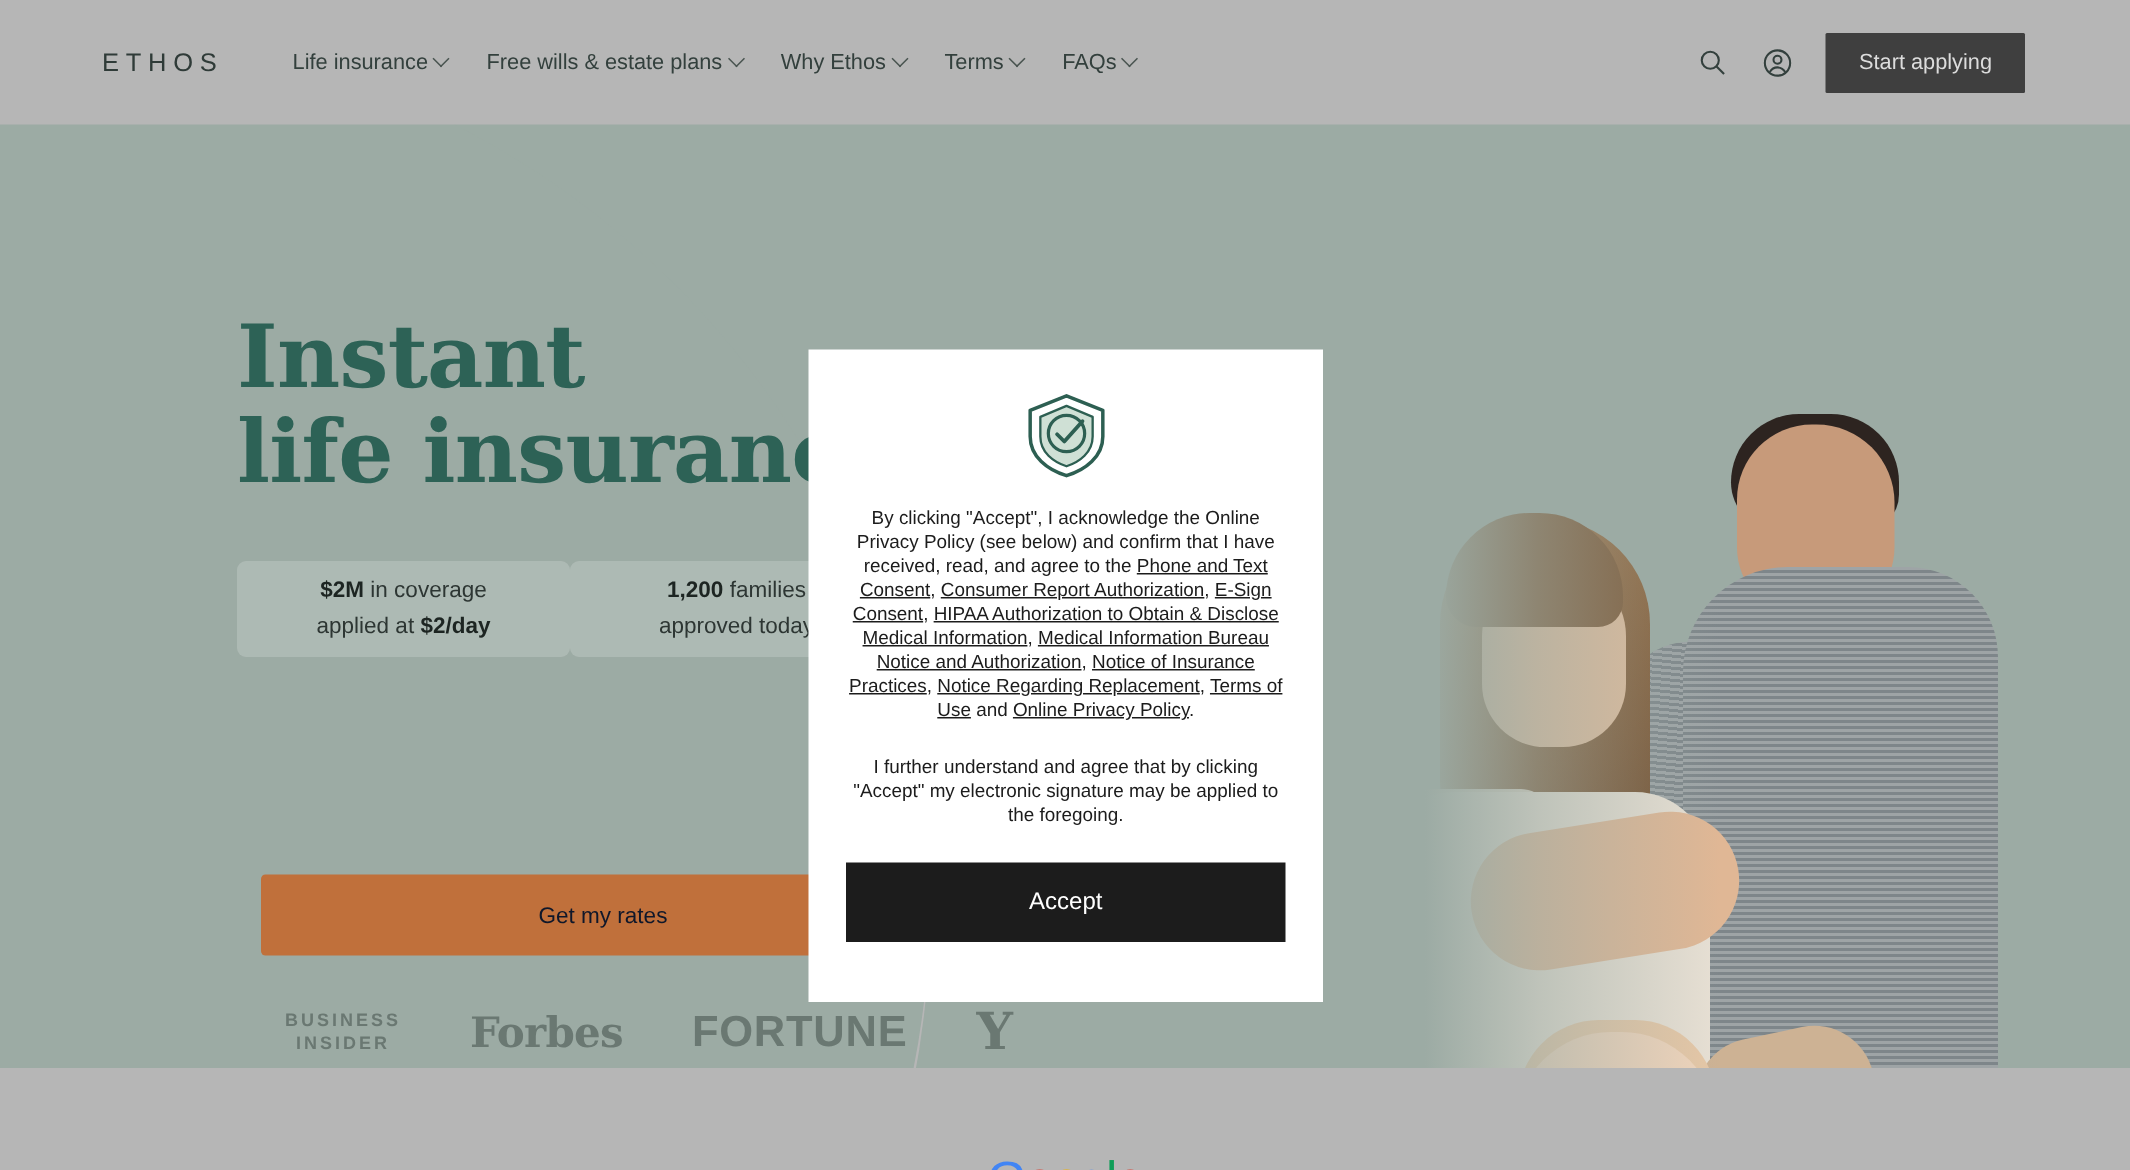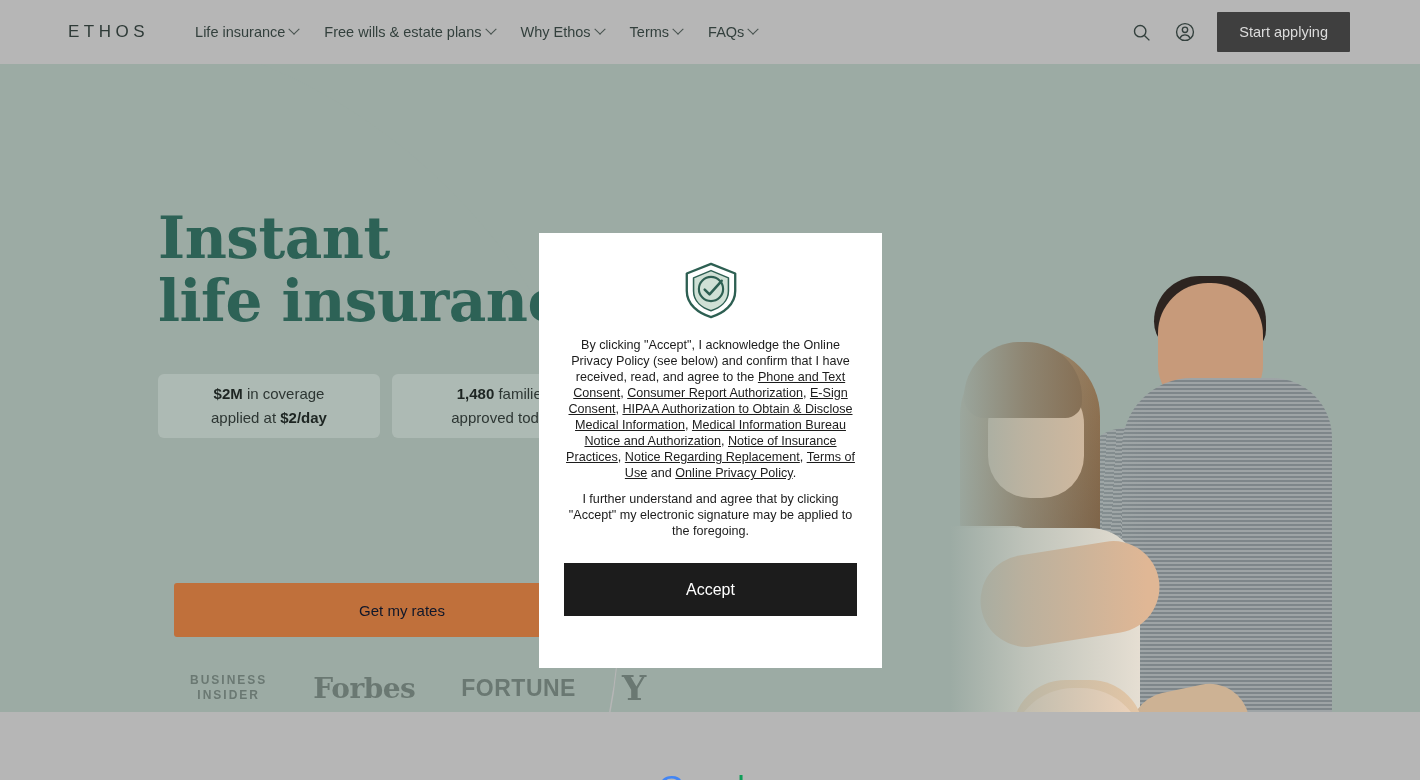--- a/index.html
+++ b/index.html
@@ -8,21 +8,21 @@
     overflow: hidden;
     font-family: "Liberation Sans", sans-serif;
     background: #b6b6b6;
   }
 
   #page { position: relative; width: 1420px; height: 780px; background: #b6b6b6; overflow: hidden; }
 
   
   .header {
     position: absolute; top: 0; left: 0;
-    width: 1420px; height: 64px;
+    width: 1420px; height: 83px;
     background: #b6b6b6;
     display: flex; align-items: center;
     z-index: 30;
   }
   .logo {
     margin-left: 68px;
     font-family: "Liberation Sans", sans-serif;
     font-size: 17px; font-weight: 400;
     letter-spacing: 4.5px;
     color: #2f3b38;
@@ -79,21 +79,21 @@
 
   .hero-h1 {
     position: absolute; left: 158px; top: 143px;
     font-family: "DejaVu Serif", "Liberation Serif", serif;
     font-weight: 700;
     font-size: 58px; line-height: 63px;
     color: #2d6256;
     letter-spacing: -0.5px;
   }
 
-  .stat-row { position: absolute; left: 158px; top: 310px; display: flex; gap: 12px; }
+  .stat-row { position: absolute; left: 158px; top: 310px; display: flex; gap: 0; }
   .stat-card {
     background: rgba(255,255,255,0.18);
     border-radius: 6px;
     width: 222px; height: 64px;
     display: flex; flex-direction: column; align-items: center; justify-content: center;
     font-size: 15px; color: #2d3633; line-height: 24px;
     text-align: center;
   }
   .stat-card b { font-weight: 700; color: #1d2522; }
   .wide-card {
@@ -122,21 +122,21 @@
   .press-bi {
     font-size: 12px; font-weight: 700; letter-spacing: 2px;
     color: #3d4a45; line-height: 15px; text-align: center;
   }
   .press-forbes {
     font-family: "DejaVu Serif", "Liberation Serif", serif;
     font-weight: 700; font-size: 28px; color: #3d4a45;
     letter-spacing: -0.5px;
   }
   .press-fortune {
-    font-size: 23px; font-weight: 700; letter-spacing: 0.5px;
+    font-size: 29px; font-weight: 700; letter-spacing: 0.5px;
     color: #3d4a45; font-family: "Liberation Sans", sans-serif;
   }
   .press-y {
     font-family: "DejaVu Serif","Liberation Serif", serif;
     font-weight: 700; font-size: 34px; color: #3d4a45;
   }
 
   
   .photo {
     position: absolute; right: 0; top: 64px;
@@ -192,21 +192,21 @@
     display: flex; flex-direction: column; align-items: center;
     padding: 26px 25px 24px;
   }
   .shield { width: 62px; height: 62px; margin-bottom: 16px; }
   .modal-p {
     font-size: 12.6px; line-height: 16px;
     color: #1c1c1c; text-align: center;
     font-family: "Liberation Sans", sans-serif;
   }
   .modal-p a { color: #1c1c1c; text-decoration: underline; cursor: pointer; }
-  .modal-p2 { margin-top: 10px; }
+  .modal-p2 { margin-top: 22px; }
   .accept-btn {
     margin-top: 24px;
     width: 293px; height: 53px;
     background: #1c1c1c; color: #ffffff;
     border: none; cursor: pointer;
     font-size: 16px;
     display: flex; align-items: center; justify-content: center;
   }
 
   
@@ -302,21 +302,21 @@
         <div class="stat-card">
           <div>
             <b>$2M</b><span> in coverage</span>
           </div>
           <div>
             <span>applied at </span><b>$2/day</b>
           </div>
         </div>
         <div class="stat-card">
           <div>
-            <b>1,480</b><span> families</span>
+            <b>1,200</b><span> families</span>
           </div>
           <div>
             <span>approved today</span>
           </div>
         </div>
       </div>
 
 
       <button class="rates-btn">Get my rates</button>
 

